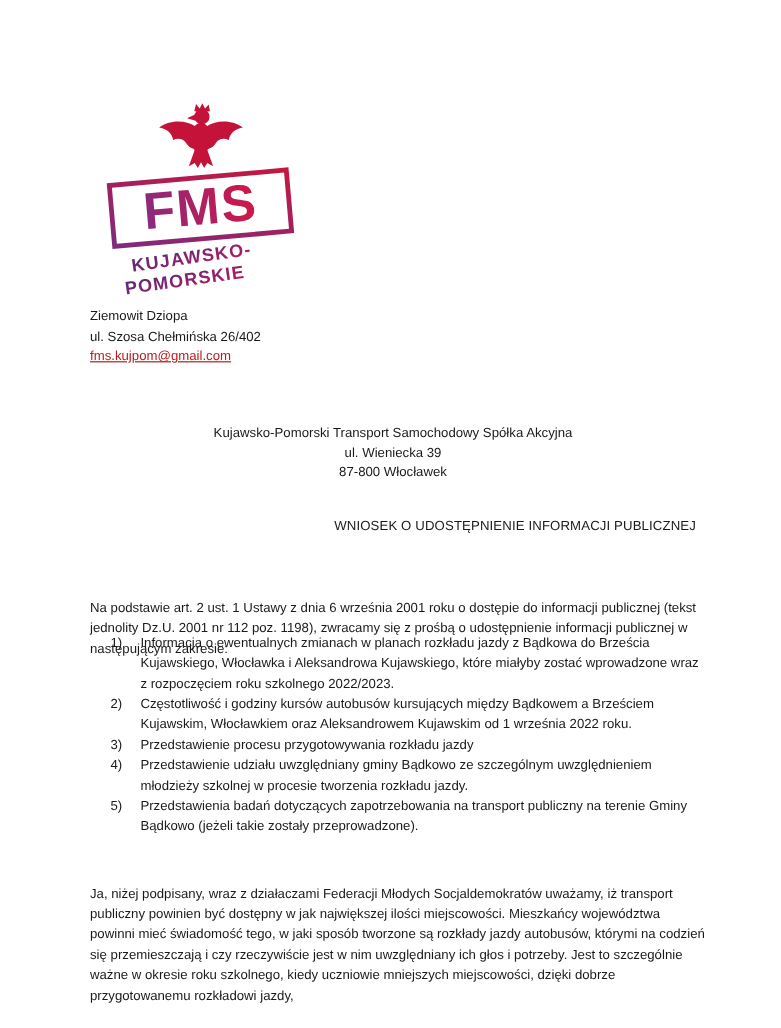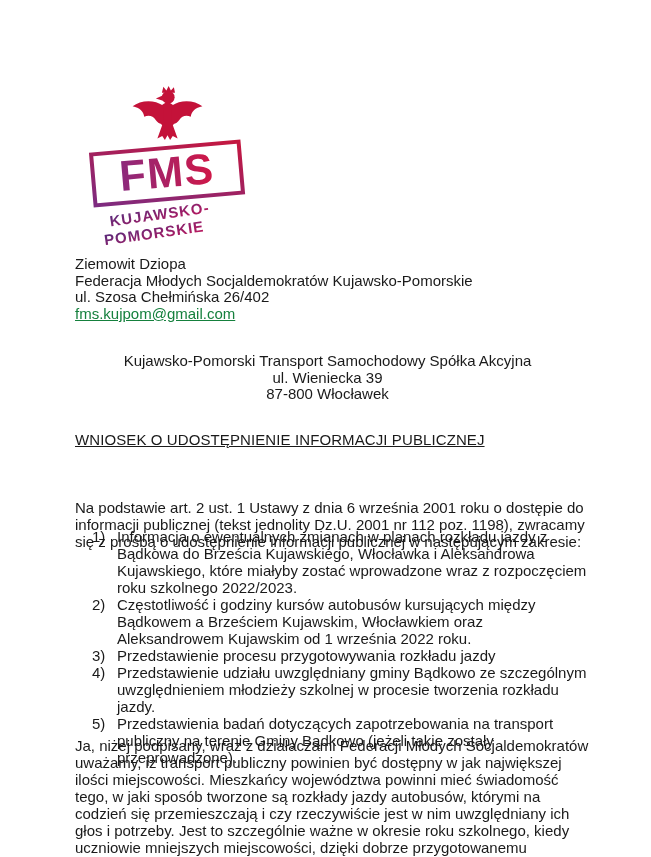--- a/index.html
+++ b/index.html
@@ -11,30 +11,30 @@
     position: relative;
     overflow: hidden;
     -webkit-font-smoothing: antialiased;
   }
   .page { position: absolute; inset: 0; background: #fff; }
 
   
   .logo { position: absolute; left: 86px; top: 84px; width: 168px; height: 168px; }
 
   
-  .block { position: absolute; left: 75px; width: 512px; font-size: 15px; line-height: 17px; }
+  .block { position: absolute; left: 75px; width: 512px; font-size: 11px; line-height: 17px; }
 
   .sender   { top: 256px; line-height: 16.6px; }
   .sender div { white-space: nowrap; }
-  .sender a { color: #15803d; cursor: pointer; }
+  .sender a { color: #b91c1c; cursor: pointer; }
 
   .recipient { top: 353px; text-align: center; line-height: 16.6px; width: 505px; }
   .recipient div { white-space: nowrap; }
 
-  .doc-title { top: 431px; width: 505px; text-align: left; letter-spacing: 0.1px; text-decoration: underline; }
+  .doc-title { top: 431px; width: 505px; text-align: right; letter-spacing: 0.1px; }
 
   .intro { top: 464px; margin-top: 35px; }
 
   .req-list { top: 528px; margin: 0; padding: 0; list-style: none; }
   .req-list li { position: relative; padding-left: 42px; margin: 0; }
   .req-list .marker { position: absolute; left: 17px; top: 0; }
 
   .just-heading { top: 720px; font-weight: bold; }
   .just-para { top: 737px; width: 514px; }
 </style>
@@ -77,21 +77,20 @@
 
       <g transform="rotate(-8 20 140)">
         <text x="24" y="143" font-size="15" font-weight="bold" letter-spacing="1" fill="url(#gRegion)" font-family="Liberation Sans, DejaVu Sans, sans-serif">KUJAWSKO-</text>
         <text x="16" y="161" font-size="15" font-weight="bold" letter-spacing="1" fill="url(#gRegion)" font-family="Liberation Sans, DejaVu Sans, sans-serif">POMORSKIE</text>
       </g>
     </svg>
   </div>
 
   <div class="block sender">
     <div>Ziemowit Dziopa</div>
-    <div>Federacja Młodych Socjaldemokratów Kujawsko-Pomorskie</div>
     <div>ul. Szosa Chełmińska 26/402</div>
     <div><a href="#">fms.kujpom@gmail.com</a></div>
   </div>
 
   <div class="block recipient">
     <div>Kujawsko-Pomorski Transport Samochodowy Spółka Akcyjna</div>
     <div>ul. Wieniecka 39</div>
     <div>87-800 Włocławek</div>
   </div>
 

